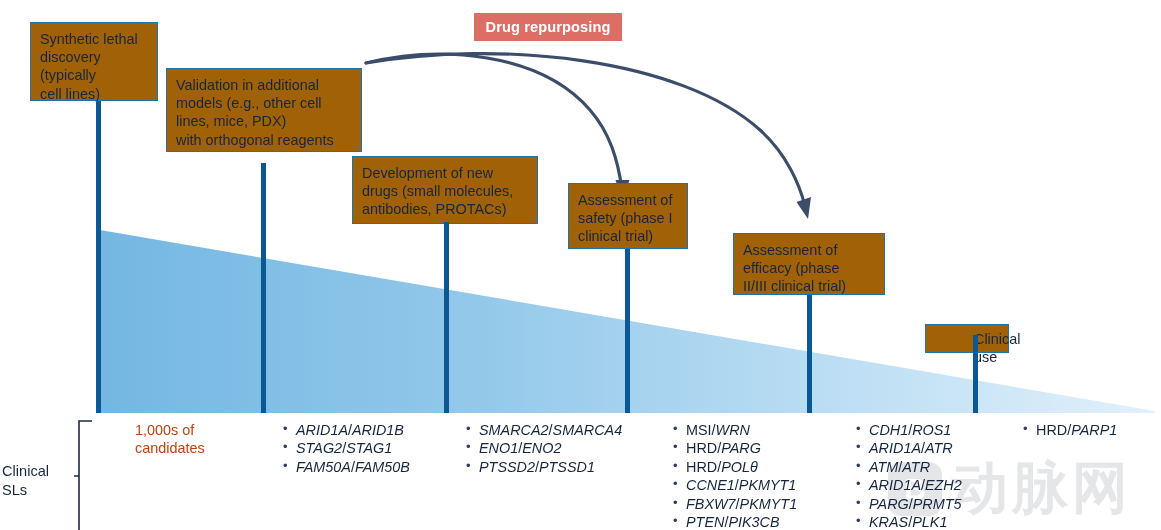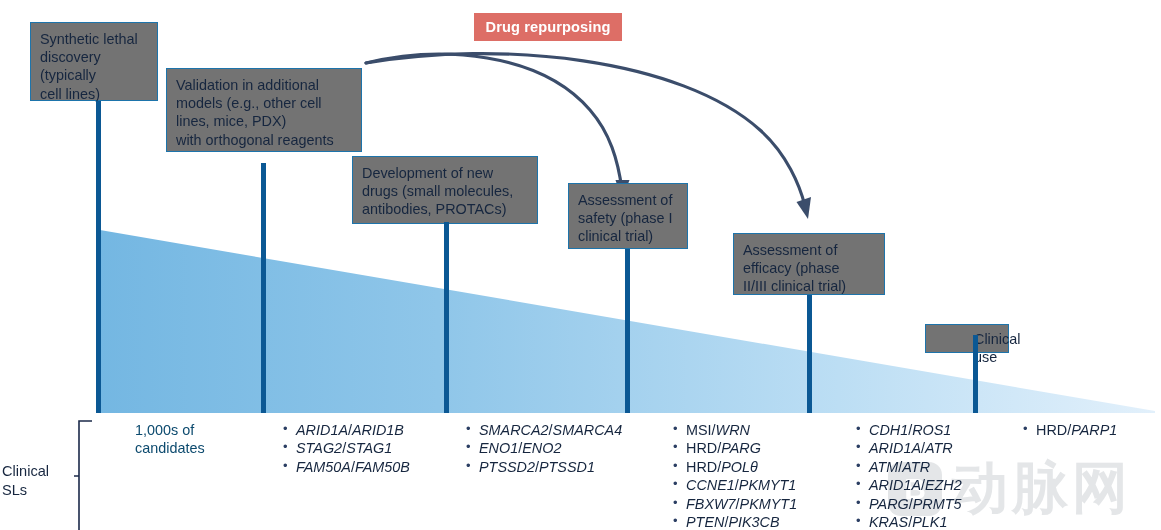--- a/index.html
+++ b/index.html
@@ -39,21 +39,21 @@
     font-size:56px;
     line-height:60px;
     letter-spacing:4px;
   }
 
   
   .sbox{
     position:absolute;
     box-sizing:border-box;
     border:1.3px solid #1d74ab;
-    background:#737373;
+    background:#a16207;
     color:#16263f;
     font-size:14.4px;
     line-height:18.2px;
     padding:7px 8px 7px 9px;
     white-space:pre-line;
   }
   .stem{
     position:absolute;
     width:5px;
     background:#0b5894;
@@ -82,21 +82,21 @@
     color:#16263f;
     white-space:pre-line;
   }
   #bracket{position:absolute;left:74px;top:420px;width:24px;height:112px;}
 
   
   .col{position:absolute;top:421px;}
   .col .plain{
     font-size:14.4px;
     line-height:18.4px;
-    color:#0c4a6e;
+    color:#c2410c;
     white-space:pre-line;
   }
   .gl{list-style:none;margin:0;padding:0;}
   .gl li{
     font-size:14.4px;
     line-height:18.4px;
     color:#16263f;
     position:relative;
     padding-left:14px;
     white-space:nowrap;

